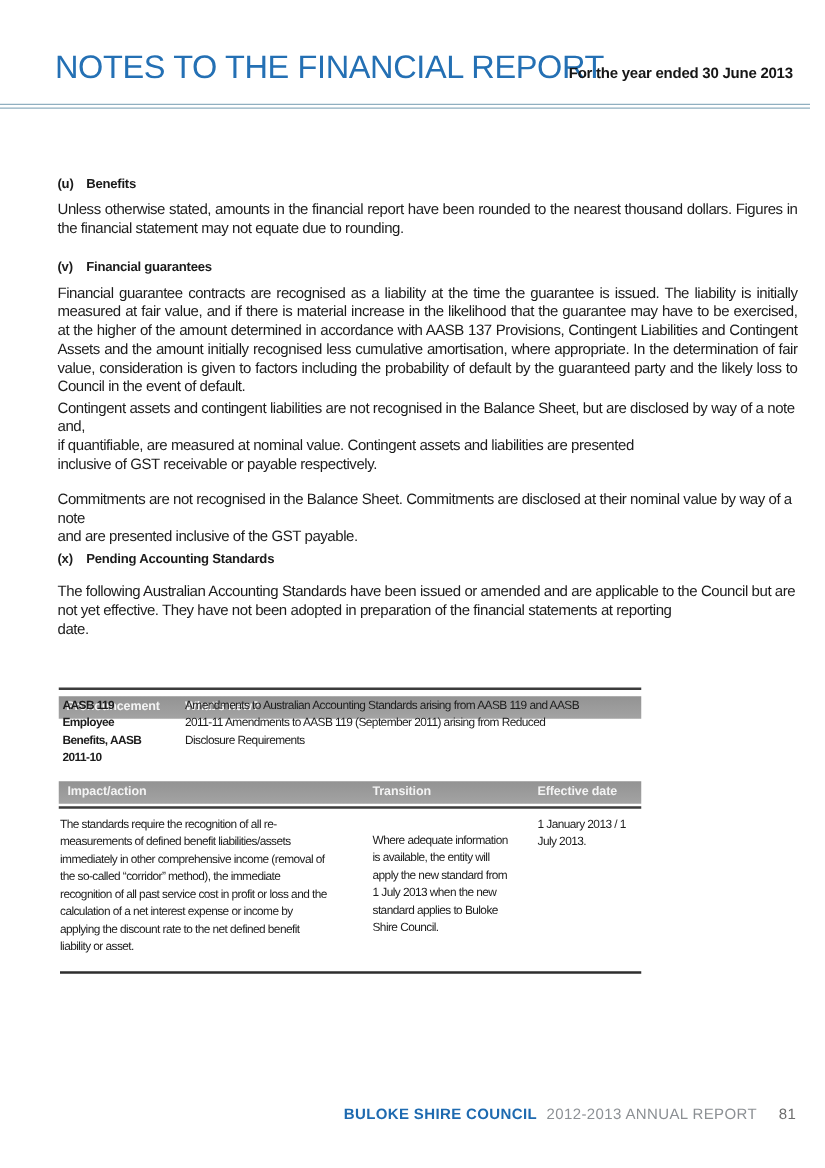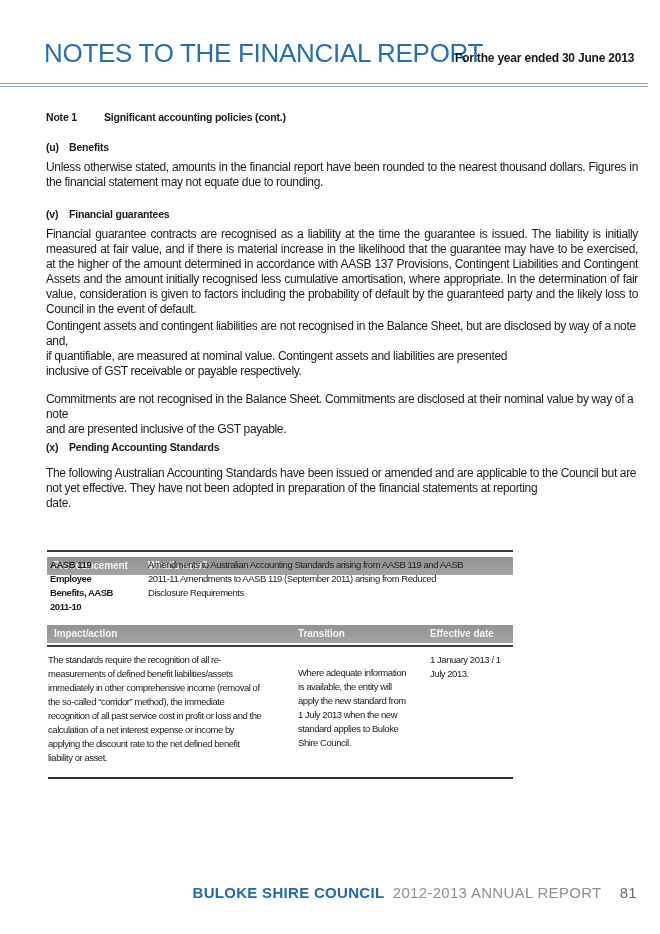--- a/index.html
+++ b/index.html
@@ -76,40 +76,37 @@
   }
   .r1-c1 { left:50px; top:558px; width:96px; font-weight:bold; }
   .r1-c2 { left:148px; top:558px; width:364px; }
   .r2-c1 { left:48px; top:653px; width:250px; }
   .r2-c2 { left:298px; top:630px; width:126px;margin-top:36px; }
   .r2-c3 { left:430px; top:653px; width:86px; }
 
   
   .footer {
     position:absolute; left:0; top:884px; width:637px; text-align:right;
-    font-size:15px; letter-spacing:0.3px; white-space:nowrap;
+    font-size:12px; letter-spacing:0.3px; white-space:nowrap;
   }
   .footer .council { color:#1e6ab0; font-weight:bold; }
   .footer .report { color:#8c9094; margin-left:4px; }
   .footer .pagenum { color:#6d6d6d; margin-left:14px; }
 </style>
 </head>
 <body>
 
 <div class="page">
 
   <div class="hdr">
     <div class="page-title">NOTES TO THE FINANCIAL REPORT</div>
     <div class="page-subtitle">For the year ended 30 June 2013</div>
   </div>
   <div class="hdr-rule"></div>
 
-  <div class="note-line">
-    <span class="note-label">Note 1</span><span>Significant accounting policies (cont.)</span>
-  </div>
 
   <div class="sec sec-u">
     <div class="sec-head">
       <span class="sec-letter">(u)</span><span>Benefits</span>
     </div>
     <p class="just">Unless otherwise stated, amounts in the financial report have been rounded to the nearest thousand dollars. Figures in the financial statement may not equate due to rounding.</p>
   </div>
 
   <div class="sec sec-v">
     <div class="sec-head">

